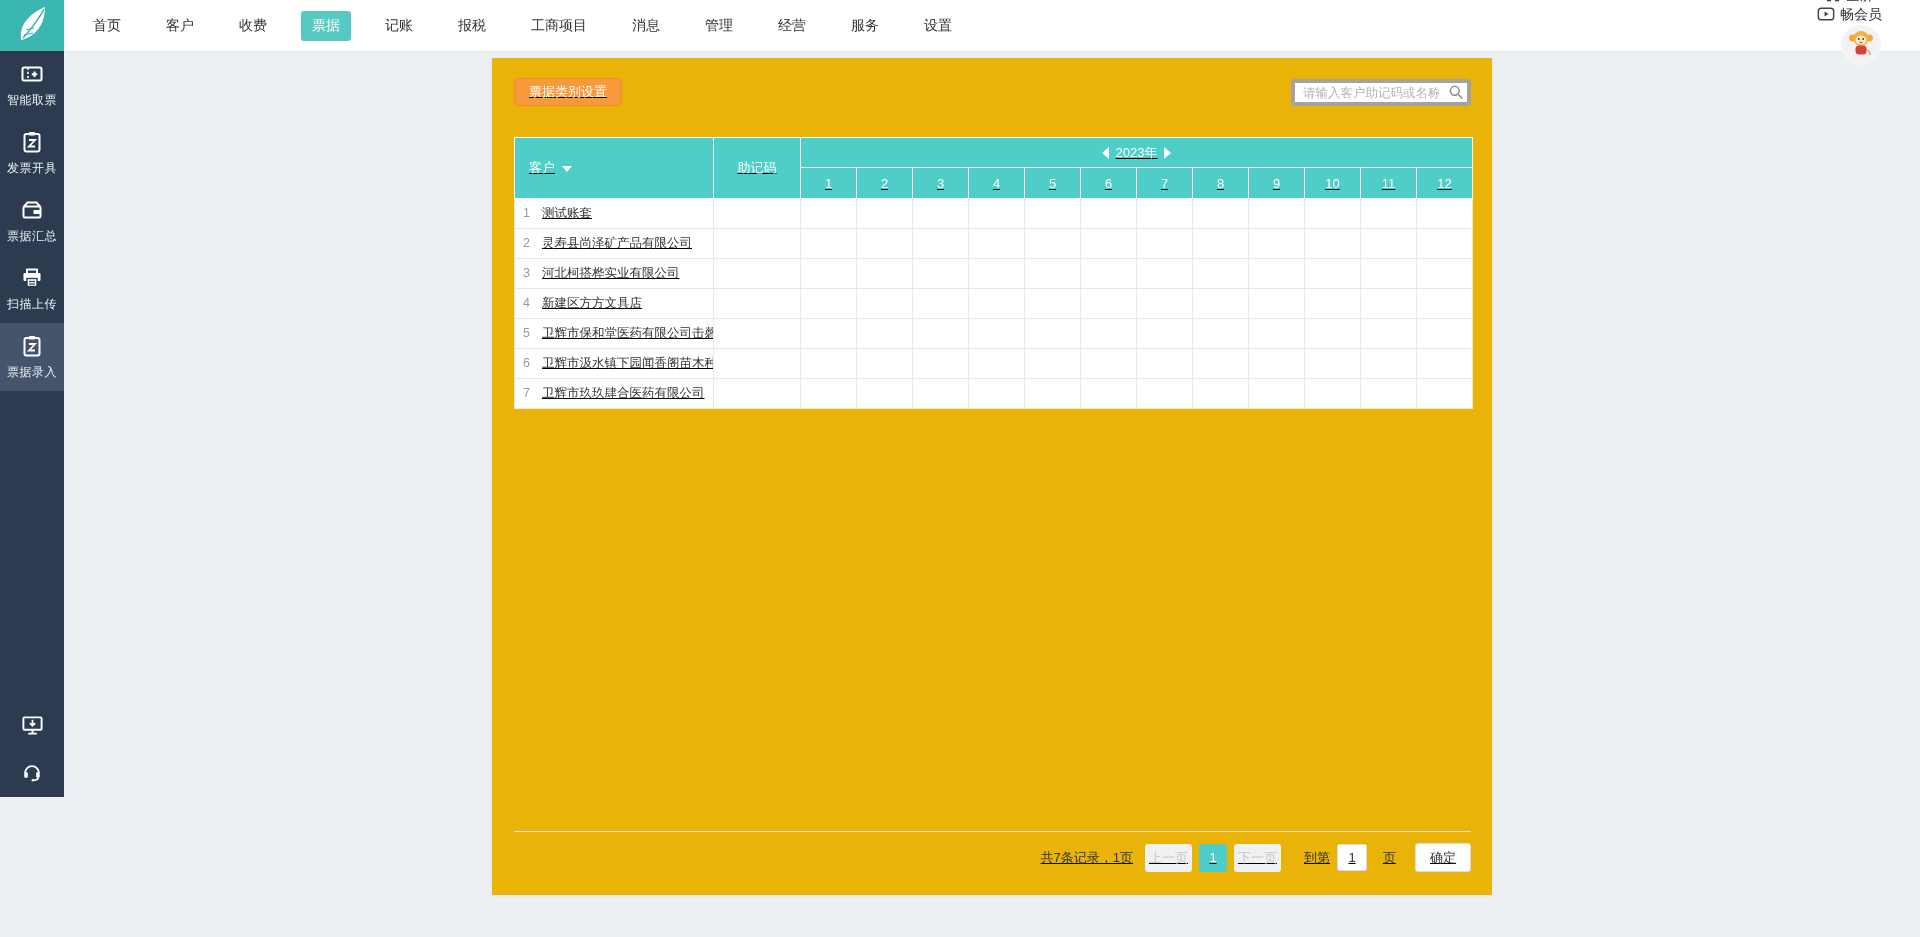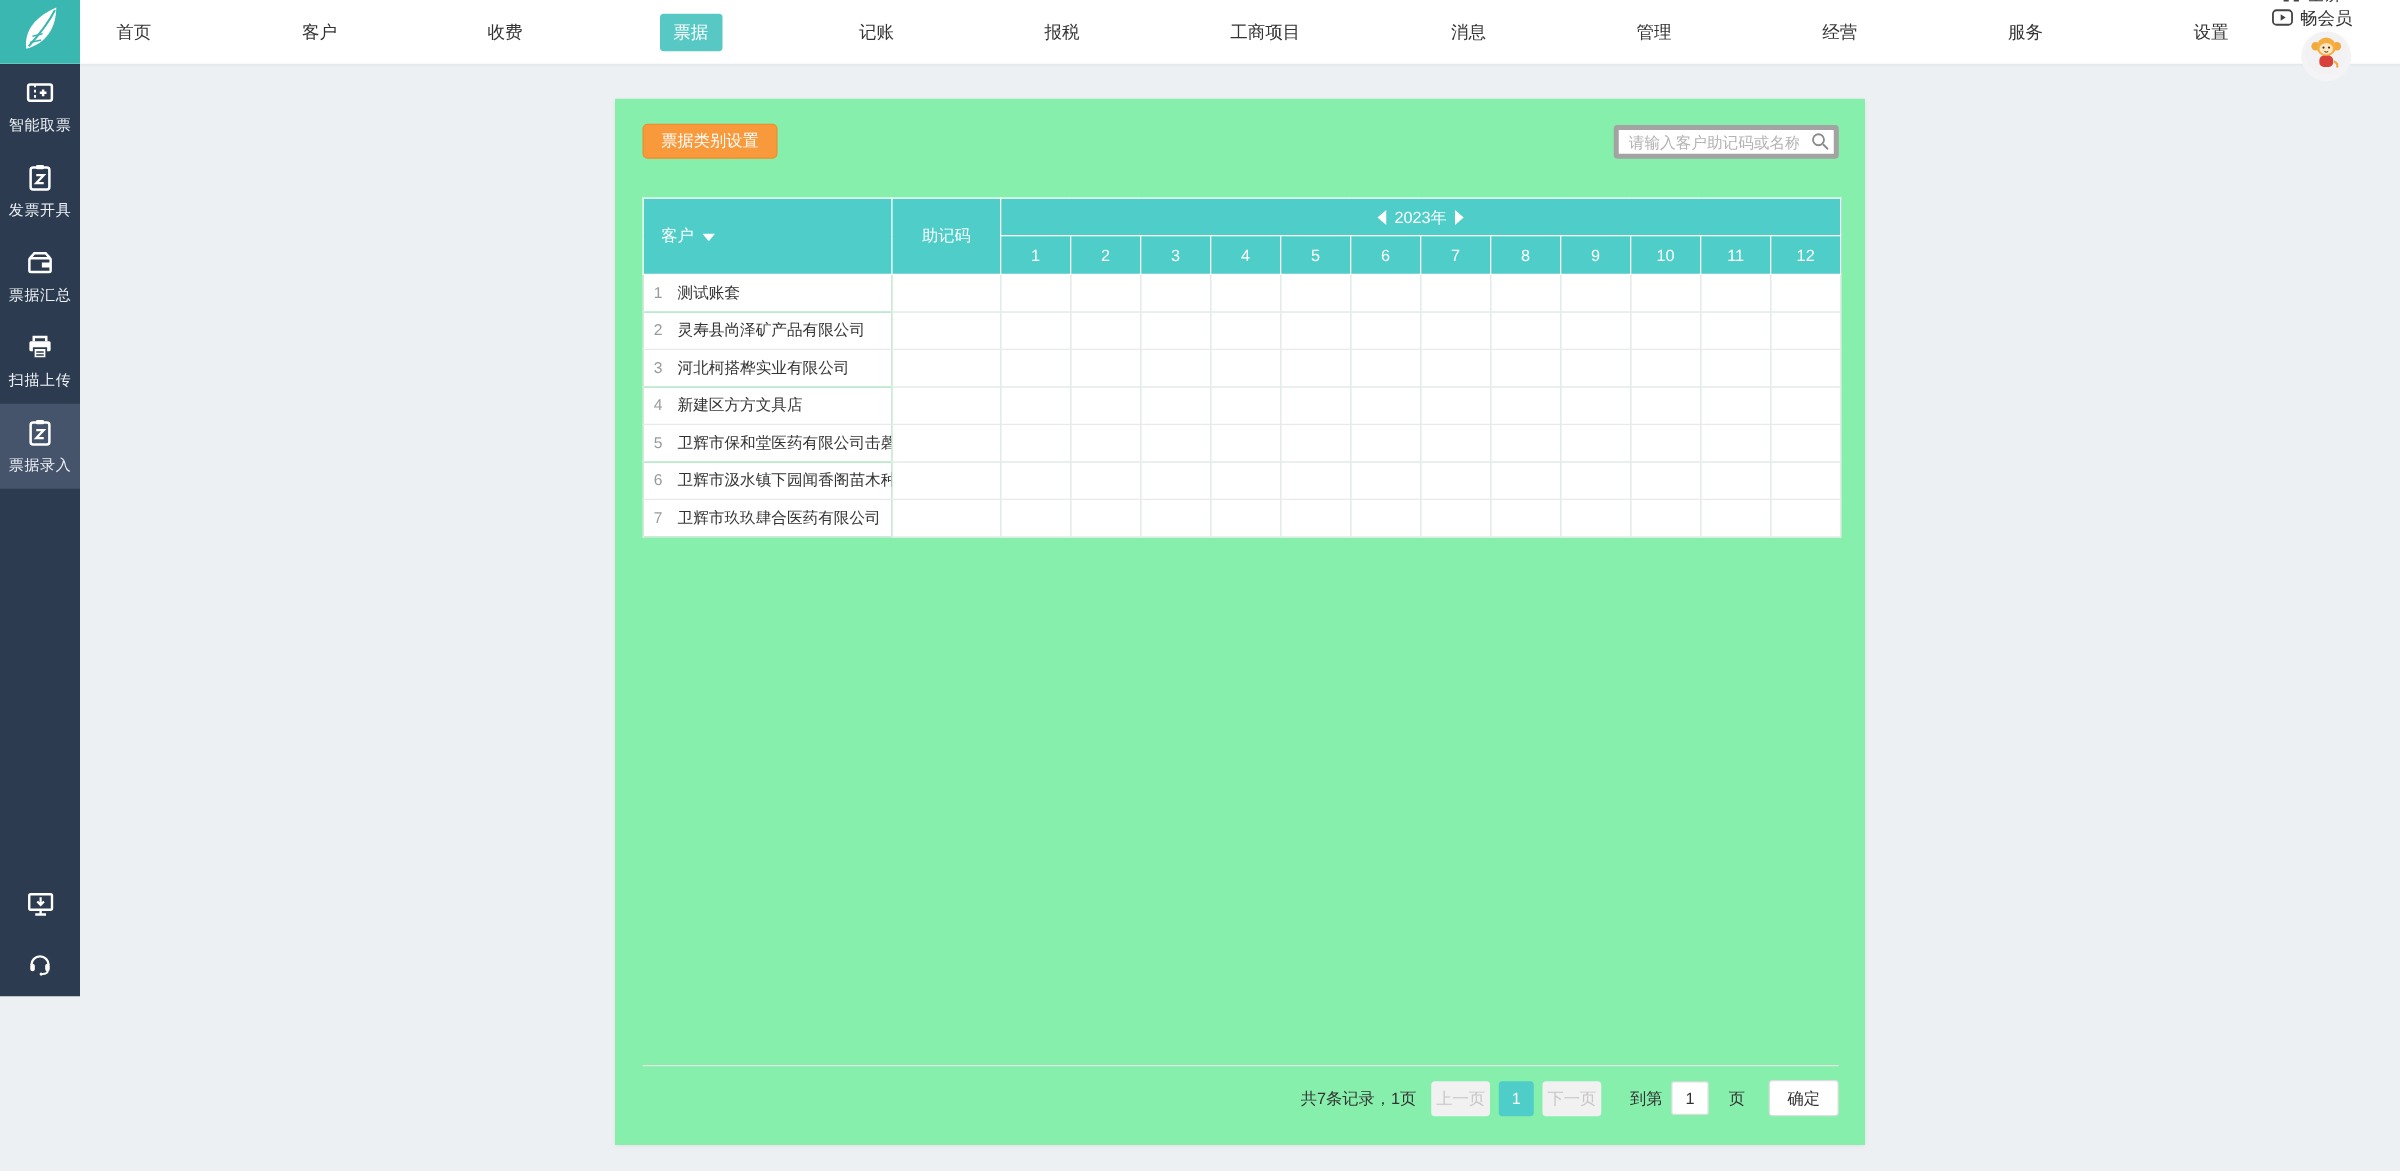--- a/index.html
+++ b/index.html
@@ -5,21 +5,21 @@
   * { margin:0; padding:0; box-sizing:border-box; }
   html,body { width:1920px; height:937px; overflow:hidden;
     font-family:"Liberation Sans","DejaVu Sans",sans-serif; background:#edf0f3; }
 
   
   .header { position:absolute; top:0; left:0; width:1920px; height:51px;
     background:#ffffff; display:flex; align-items:center; z-index:30;
     box-shadow:0 1px 2px rgba(0,0,0,.05); }
   .logo { width:64px; height:51px; background:#3ab7b1; flex:0 0 64px;
     display:flex; align-items:center; justify-content:center; cursor:pointer; }
-  .nav { display:flex; align-items:center; margin-left:18px; flex:1 1 auto;justify-content:space-between; }
+  .nav { display:flex; align-items:center; margin-left:18px; flex:1 1 auto; }
   .nav-item { font-size:14px; color:#333; padding:6px 11px; margin-right:23px;
     border-radius:3px; cursor:pointer; white-space:nowrap; }
   .nav-item.active { background:#57c8c4; color:#fff;font-family:Liberation Serif, serif; }
   .nav-right { display:flex; align-items:center; margin-right:16px;flex-direction:column; }
   .nav-tool { display:flex; align-items:center; font-size:14px; color:#333;
     margin-right:22px; cursor:pointer; }
   .nav-tool svg { margin-right:5px; }
   .avatar { width:40px; height:40px; border-radius:50%; background:#f4f4f6;
     display:flex; align-items:center; justify-content:center; cursor:pointer; overflow:hidden; }
 
@@ -30,23 +30,23 @@
     align-items:center; cursor:pointer; }
   .side-item .s-icon { width:24px; height:24px; display:block; margin-bottom:6px; }
   .side-item .s-label { font-size:12px; color:#eef2f6; letter-spacing:.5px; }
   .side-item.active { background:#45536b; }
   .side-spacer { flex:1 1 auto; }
   .side-bottom { width:64px; padding:10px 0; display:flex; align-items:center;
     justify-content:center; cursor:pointer; }
 
   
   .main { position:absolute; top:51px; left:64px; width:1856px; height:886px; }
-  .card { position:absolute; left:428px; top:28px; width:1000px; height:837px;
-    background:#86efac; box-shadow:0 1px 3px rgba(0,0,0,.06);
-    display:flex; flex-direction:column; padding:20px 21px 0 22px; }
+  .card { position:absolute; left:428px; top:7px; width:1000px; height:837px;
+    background:#eab308; box-shadow:0 1px 3px rgba(0,0,0,.06);
+    display:flex; flex-direction:column; padding:20px 21px 0 22px;text-decoration:underline; }
   .card-top { display:flex; align-items:flex-start; justify-content:space-between; height:40px; }
   .btn-orange { background:#f8993c; border:1px solid #f08c2c; color:#fff; font-size:13px;
     height:28px; padding:0 14px; border-radius:4px; cursor:pointer;
     font-family:inherit; }
   .search-box { position:relative; width:180px; height:27px; margin-top:1px; }
   .search-box input { width:180px; height:27px; border:4px solid #a3a3a3; border-radius:3px;
     padding:0 28px 0 8px; font-size:12.5px; color:#333; outline:none; font-family:inherit; }
   .search-box input::placeholder { color:#b3b3b3; }
   .search-box .mag { position:absolute; right:7px; top:5px; cursor:pointer; }
 

